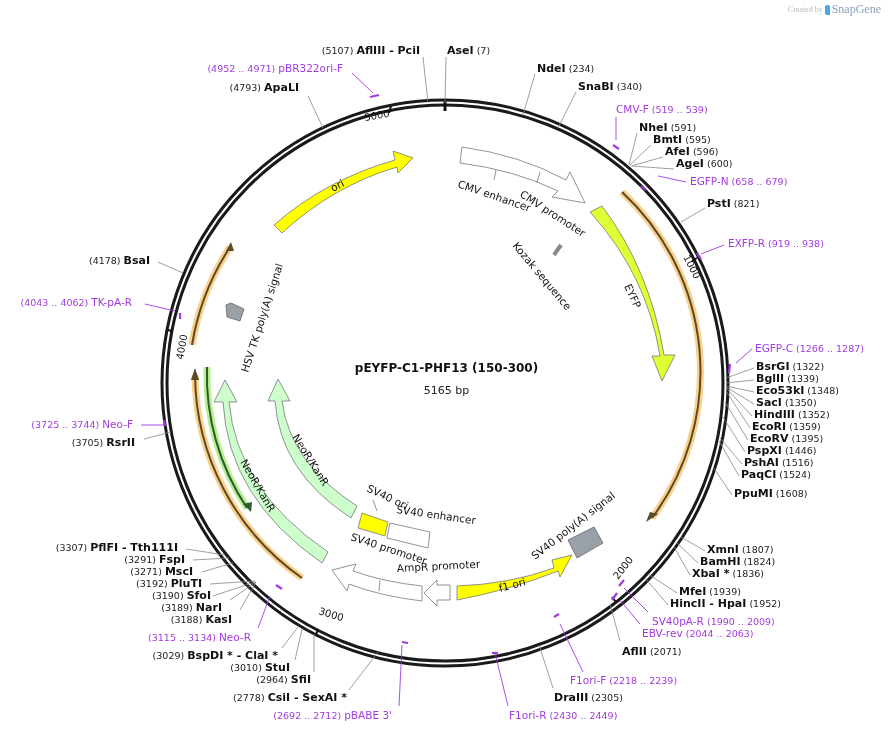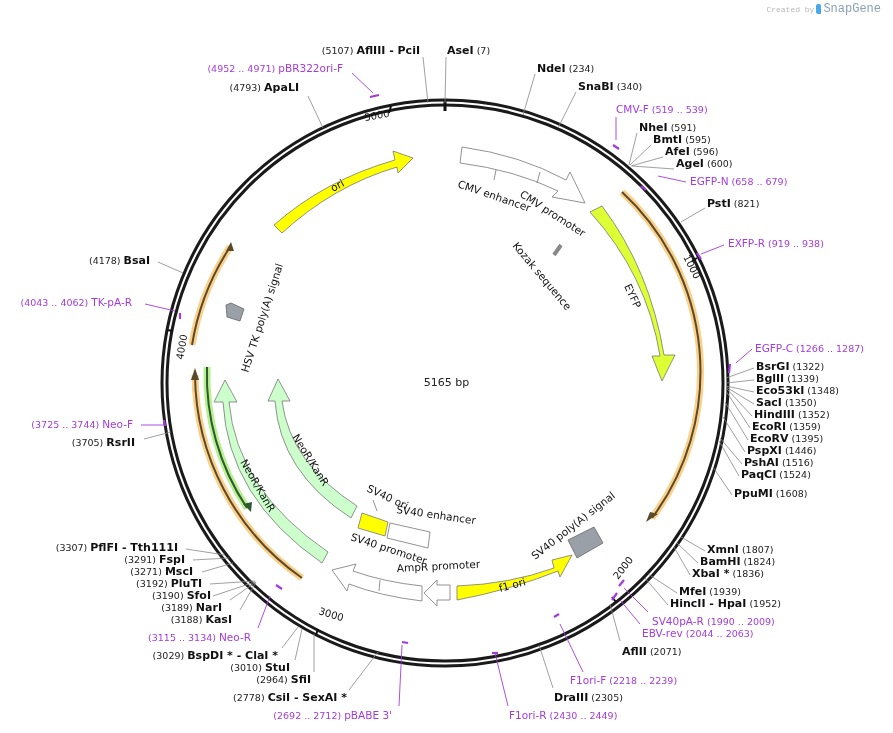--- a/index.html
+++ b/index.html
@@ -1,23 +1,23 @@
 <!DOCTYPE html>
 <html><head>
 <meta charset="utf-8">
 <style>
   html, body { margin: 0; padding: 0; background: #ffffff; }
   body { width: 893px; height: 733px; position: relative; overflow: hidden; font-family: "DejaVu Sans", sans-serif; }
   #map { position: absolute; left: 0; top: 0; }
-  .credit { position: absolute; right: 12px; top: 2px; font-size: 8px; color: #b8b8b8; font-family: Liberation Mono, monospace; display: flex; align-items: center; gap: 2px; }
+  .credit { position: absolute; right: 12px; top: 2px; font-size: 8px; color: #b8b8b8; font-family: Liberation Serif, serif; display: flex; align-items: center; gap: 2px; }
   .credit .brand { color: #8aa0b8; font-size: 12px; }
   .credit .logo { display: inline-block; width: 5px; height: 10px; background: #4aa8e8; border-radius: 2px 2px 0 2px; }
   .title-block { position: absolute; left: 0; width: 893px; top: 361px; text-align: center; pointer-events: none; }
   .title-block .name { font-family: "DejaVu Sans", sans-serif; font-weight: bold; font-size: 12px; color: #111; }
-  .title-block .len { font-family: "DejaVu Sans", sans-serif; font-size: 11px; color: #222; margin-top: 15px; }
+  .title-block .len { font-family: "DejaVu Sans", sans-serif; font-size: 11px; color: #222; margin-top: 9px; }
   svg text { font-family: "DejaVu Sans", sans-serif; }
   .enz { font-size: 11px; font-weight: bold; fill: #111; }
   .pos { font-size: 9.5px; fill: #222; }
   .primer { font-size: 10.5px; fill: #a23bdf; }
   .primerpos { font-size: 9.5px; fill: #a23bdf; }
   .featlbl { font-size: 10.5px; fill: #111; }
   .tick { font-size: 10px; fill: #111; }
 </style>
 </head>
 <body>
@@ -364,14 +364,15 @@
       </g>
       <g>
         <line x1="180" y1="313" x2="180" y2="319" stroke="#a23bdf" stroke-width="2.2"></line>
         <line x1="145" y1="304" x2="175" y2="311" stroke="#a23bdf" stroke-width="0.9"></line>
         <text x="132" y="306" text-anchor="end"><tspan class="primerpos">(4043 .. 4062)</tspan><tspan class="primerpos">  </tspan><tspan class="primer">TK-pA-R</tspan></text>
       </g>
     </g>
 </svg>
 
 <div class="title-block">
+  <div class="name">pEYFP-C1-PHF13 (150-300)</div>
   <div class="len">5165 bp</div>
 </div>
 
 </body></html>

